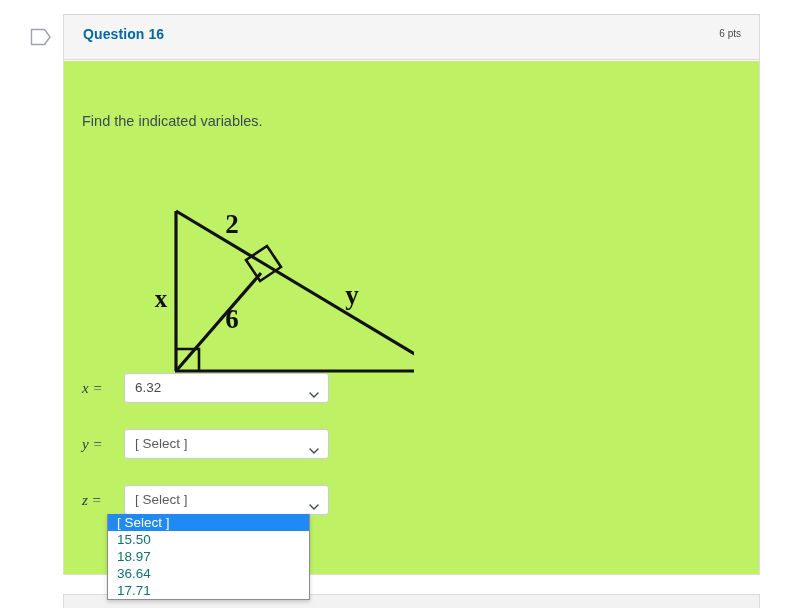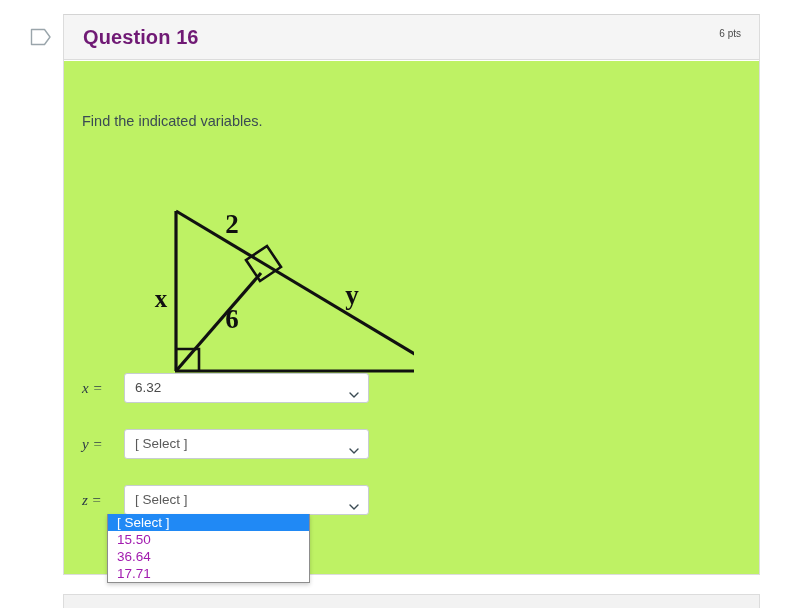--- a/index.html
+++ b/index.html
@@ -30,21 +30,21 @@
     box-sizing:border-box;
   }
   .question-header{
     position:absolute;left:0;top:0;right:0;height:45px;
     background:#f5f5f5;
     border-bottom:1px solid #dcdcdc;
     box-sizing:border-box;
   }
   .question-title{
     position:absolute;left:19px;top:11px;
-    font-size:20px;font-weight:bold;color:#701a75;
+    font-size:14px;font-weight:bold;color:#0369a1;
     letter-spacing:.1px;
   }
   .question-points{
     position:absolute;right:18px;top:13px;
     font-size:10px;color:#4a4a4a;
   }
 
   
   .question-body{
     position:absolute;left:0;top:46px;right:0;bottom:0;
@@ -71,21 +71,21 @@
   .answer-row{position:absolute;left:18px;height:30px;}
   .answer-row .var{
     position:absolute;left:0;top:7px;width:30px;
     text-align:left;
     font-family:"Liberation Serif", serif;
     font-style:italic;
     font-size:15px;color:#2d3b45;
   }
   .select-box{
     position:absolute;left:42px;top:0;
-    width:245px;height:30px;
+    width:205px;height:30px;
     border:1px solid #c7cdd1;
     border-radius:3px;
     background:#ffffff;
     box-sizing:border-box;
   }
   .select-box .sel-value{
     position:absolute;left:10px;top:6px;
     font-size:13.5px;color:#4a4a4a;
     white-space:nowrap;
   }
@@ -103,21 +103,21 @@
     border:1px solid #8d8d8d;
     border-top:none;
     box-sizing:border-box;
     z-index:40;
     box-shadow:0 2px 4px rgba(0,0,0,.18);
   }
   .dd-option{
     height:17px;line-height:17px;
     padding-left:9px;
     font-size:13.5px;
-    color:#a21caf;
+    color:#0f766e;
     white-space:nowrap;
   }
   .dd-option.selected{
     background:#2089f5;
     color:#ffffff;
   }
 
   
   .next-card{
     position:absolute;left:63px;top:594px;
@@ -215,19 +215,20 @@
           </div>
         </div>
       </div>
 
     </div>
   </div>
 
   <div class="dropdown-list">
     <div class="dd-option selected">[ Select ]</div>
     <div class="dd-option">15.50</div>
+    <div class="dd-option">18.97</div>
     <div class="dd-option">36.64</div>
     <div class="dd-option">17.71</div>
   </div>
 
   <div class="next-card"></div>
 
 </div>
 
 </body></html>

